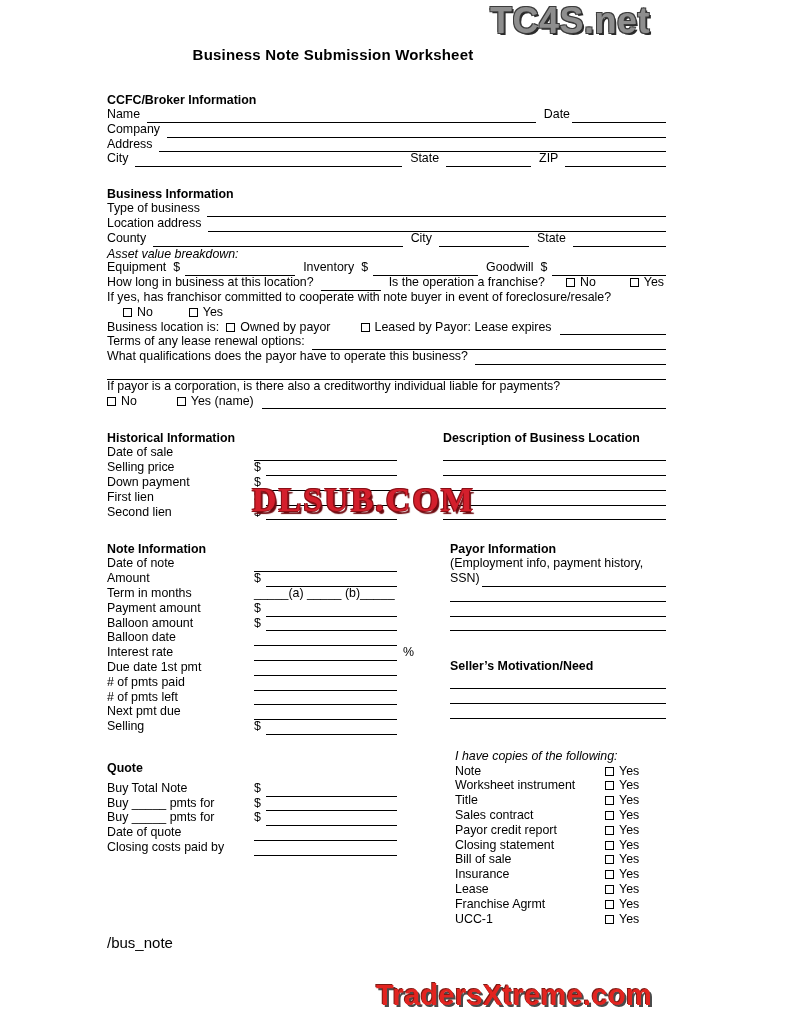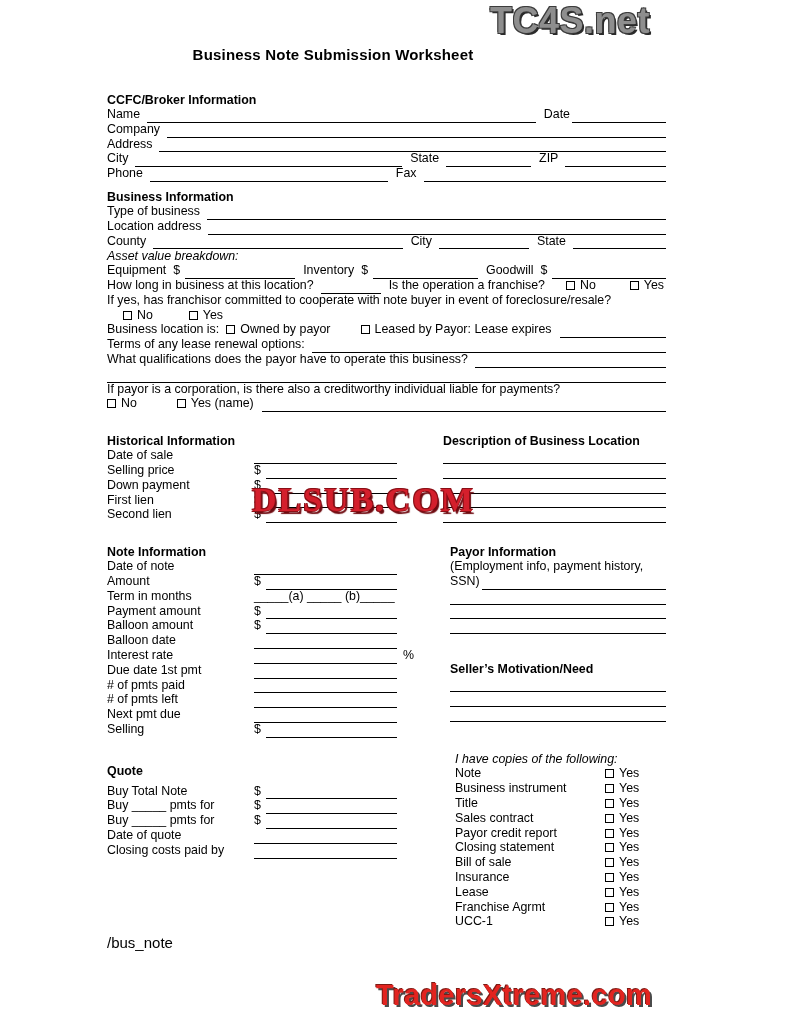--- a/index.html
+++ b/index.html
@@ -21,21 +21,21 @@
   .lfill.wide{flex:0 0 143px;}
   .rfill{flex:1 1 auto;border-bottom:1px solid #000;align-self:stretch;}
   .mr{margin-right:8px;}
   .f60{flex:0 0 60px;}.f85{flex:0 0 85px;}.f90{flex:0 0 90px;}.f105{flex:0 0 105px;}
   .f110{flex:0 0 110px;}.f120{flex:0 0 122px;}.f238{flex:0 0 238px;}
   .it{font-style:italic;height:14.8px;line-height:14px;white-space:nowrap;}
   .cbitem{display:flex;align-items:center;flex:0 0 auto;padding-bottom:1px;}
   .cb{flex:0 0 9px;width:9px;height:9px;border:1.5px solid #000;margin-right:5px;box-sizing:border-box;}
   .ml8{margin-left:8px;}.ml14{margin-left:14px;}.ml16{margin-left:16px;}.ml30{margin-left:30px;}
   .ml34{margin-left:34px;}.ml36{margin-left:36px;}.ml40{margin-left:40px;}
-  .gap6{margin-top:6px;}.gap20{margin-top:8px;}.gap22{margin-top:22px;}.gap26{margin-top:26px;}.gap28{margin-top:28px;}
+  .gap6{margin-top:6px;}.gap20{margin-top:20px;}.gap22{margin-top:22px;}.gap26{margin-top:26px;}.gap28{margin-top:28px;}
   .twocol{display:flex;}
   .tl{flex:0 0 300px;}
   .tr{flex:1 1 auto;margin-left:36px;min-width:0;}
   .up12{margin-top:-12px;}
   .copies{padding-left:12px;}
   .clbl{flex:0 0 150px;}
   .cyes{display:flex;align-items:center;flex:0 0 62px;}
   .cno{display:flex;align-items:center;flex:1 1 auto;}
   .watermark{position:absolute;left:252px;top:481px;font-family:"Liberation Serif",serif;font-size:34px;font-weight:bold;
     letter-spacing:2px;color:#d41f2c;
@@ -70,26 +70,20 @@
       <span class="fill"></span>
     </div>
     <div class="row">
       <span class="lbl">City</span>
       <span class="fill fx2 mr"></span>
       <span class="lbl">State</span>
       <span class="fill f85 mr"></span>
       <span class="lbl">ZIP</span>
       <span class="fill"></span>
     </div>
-    <div class="row">
-      <span class="lbl">Phone</span>
-      <span class="fill f238 mr"></span>
-      <span class="lbl">Fax</span>
-      <span class="fill"></span>
-    </div>
 
     <div class="h gap20">Business Information</div>
     <div class="row">
       <span class="lbl">Type of business</span>
       <span class="fill"></span>
     </div>
     <div class="row">
       <span class="lbl">Location address</span>
       <span class="fill"></span>
     </div>
@@ -351,21 +345,21 @@
             <span class="cyes">
                 <span class="cb"></span>
                 <span>Yes</span>
               </span>
             <span class="cno">
                 <span class="cb"></span>
                 <span>No</span>
               </span>
           </div>
           <div class="crow">
-            <span class="clbl">Business instrument</span>
+            <span class="clbl">Worksheet instrument</span>
             <span class="cyes">
                 <span class="cb"></span>
                 <span>Yes</span>
               </span>
             <span class="cno">
                 <span class="cb"></span>
                 <span>No</span>
               </span>
           </div>
           <div class="crow">

